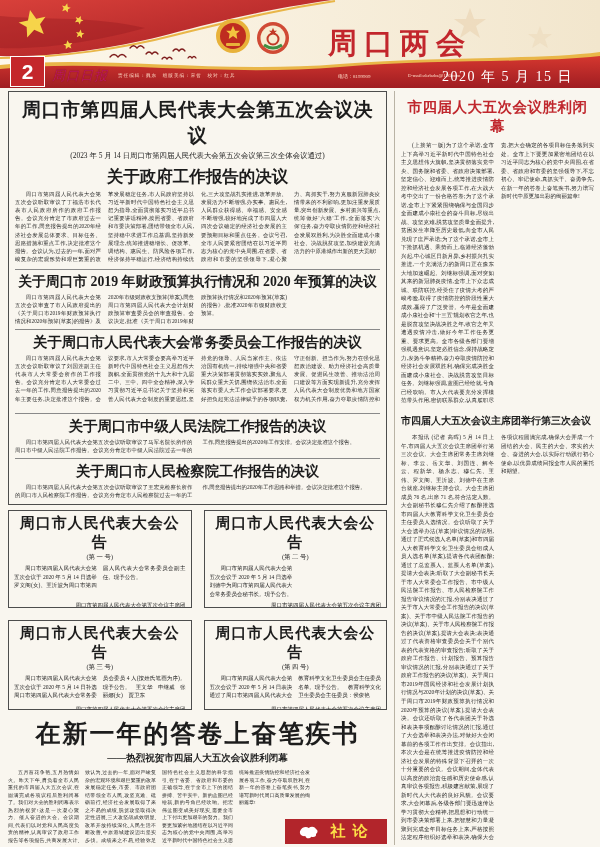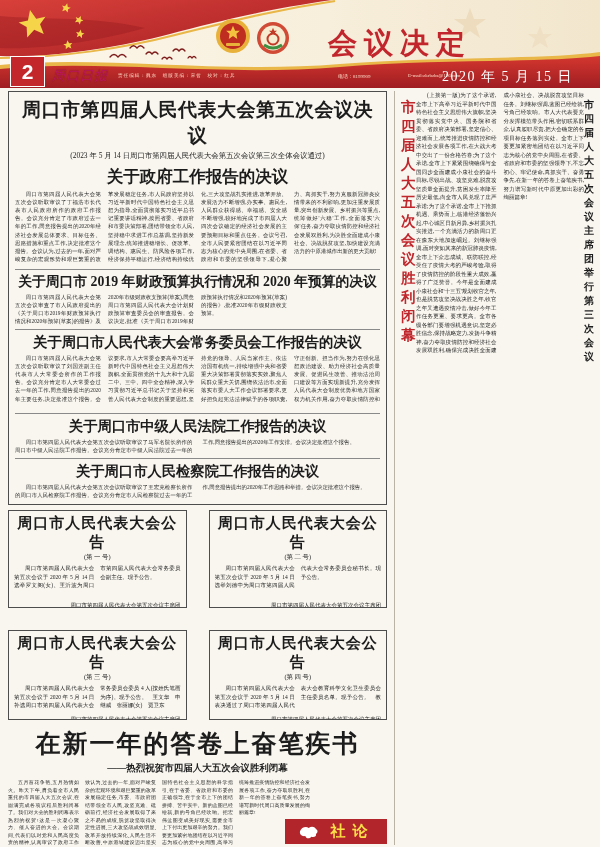--- a/index.html
+++ b/index.html
@@ -15,21 +15,21 @@
         line-height:29px;z-index:4;font-family:"Liberation Sans",sans-serif;}
   .masthead{position:absolute;left:52px;top:67px;font-size:13px;font-weight:normal;font-style:italic;
         color:#be185d;z-index:4;letter-spacing:1px;text-shadow:0 0 1px #7e1417;}
   .editor-line{position:absolute;left:118px;top:73px;font-size:4.6px;color:#ffd9c4;z-index:4;letter-spacing:1px;}
   .phone{position:absolute;left:338px;top:73px;font-size:5px;color:#ffd9c4;z-index:4;}
   .email{position:absolute;left:408px;top:73px;font-size:5px;color:#ffd9c4;z-index:4;}
   .date{position:absolute;right:27px;top:68px;font-size:14px;color:#ffffff;z-index:4;letter-spacing:1.5px;margin-left:42px;}
   
   .content{position:absolute;top:91px;left:8px;right:6px;bottom:2px;display:flex;gap:7px;}
   .left-col{width:379px;flex:none;display:flex;flex-direction:column;}
-  .right-col{flex:1;border-left:1px solid #b9b3a5;padding-left:6px;display:flex;flex-direction:row;overflow:hidden;}
+  .right-col{flex:1;border-left:1px solid #b9b3a5;padding-left:6px;display:flex;flex-direction:column;overflow:hidden;}
   
   .decisions-box{border:1px solid #4d4d4d;padding:3px 6px 2px;}
   .main-title{font-size:19px;font-weight:bold;text-align:center;letter-spacing:0.5px;margin:2px 0 2px;}
   .main-sub{font-size:7.4px;text-align:center;margin-bottom:2px;color:#222;}
   .sec{border-top:1px solid #8a8a8a;margin-top:3px;padding-top:2px;}
   .sec.first{border-top:none;margin-top:0;}
   .sec-title{font-weight:bold;text-align:center;margin:1px 0 2px;}
   .t-xl{font-size:16.5px;}
   .t-md{font-size:12.3px;}
   .t-md2{font-size:13.8px;}
@@ -38,21 +38,21 @@
          text-indent:2em;color:#2a2a2a;}
   .col4{column-count:4;column-gap:7px;}
   .col2{column-count:2;column-gap:10px;}
   .h-gov{height:76px;}
   .h-econ{height:33px;}
   .h-budget{height:33px;}
   .h-sc{height:56px;}
   .h-court{height:17px;}
   .h-proc{height:19px;}
   
-  .ann-grid{display:grid;grid-template-columns:1fr 1fr;gap:22px;margin-top:5px;}
+  .ann-grid{display:grid;grid-template-columns:1fr 1fr;gap:12px;margin-top:5px;}
   .ann-box{border:1px solid #4d4d4d;padding:2px 5px;overflow:hidden;}
   .ann-row1{height:92px;}
   .ann-row2{height:84px;}
   .ann-title{font-size:15px;font-weight:bold;text-align:center;letter-spacing:1px;margin-top:1px;}
   .ann-num{font-size:6.4px;text-align:center;margin:1px 0 2px;}
   .ann-body{font-size:5.5px;line-height:1.55;text-align:justify;text-indent:2em;
             column-count:2;column-gap:6px;column-fill:auto;overflow:hidden;}
   .ab1{height:37px;}
   .ab2{height:31px;}
   .ann-sig{font-size:5.5px;text-align:right;line-height:1.5;}
@@ -131,21 +131,21 @@
         <circle r="16" fill="#d04a35"></circle>
         <circle r="12.5" fill="#f6ecd2"></circle>
         <path transform="translate(0,-6) scale(0.7)" d="M0,-6 L1.76,-1.85 L5.71,-1.85 L2.85,0.7 L3.53,5 L0,2.5 L-3.53,5 L-2.85,0.7 L-5.71,-1.85 L-1.76,-1.85 Z" fill="#c23a28"></path>
         <circle r="5.5" cy="1" fill="none" stroke="#c23a28" stroke-width="2"></circle>
         <path d="M-9,7 Q0,13 9,7" stroke="#3f8f43" stroke-width="3" fill="none"></path>
       </g>
 
       <path d="M0,65 C100,55 220,74 340,64 C440,56 540,60 600,52 L600,60 C540,66 440,62 340,70 C220,80 100,61 0,71 Z" fill="#e9b648"></path>
       <path d="M0,69 C100,59 220,77 340,67 C440,59 540,63 600,56 L600,88 L0,88 Z" fill="url(#stripg)"></path>
     </svg>
-    <div class="edition-title">会议决定</div>
+    <div class="edition-title">周口两会</div>
     <div class="page-num">2</div>
     <div class="masthead">周口日报</div>
     <div class="editor-line">责任编辑：魏东　组版美编：宋哲　校对：红兵</div>
     <div class="phone">电话：8199909</div>
     <div class="email">E-mail:zkrbzbs@126.com</div>
     <div class="date">2020 年 5 月 15 日</div>
   </div>
 
   <div class="content">
 

